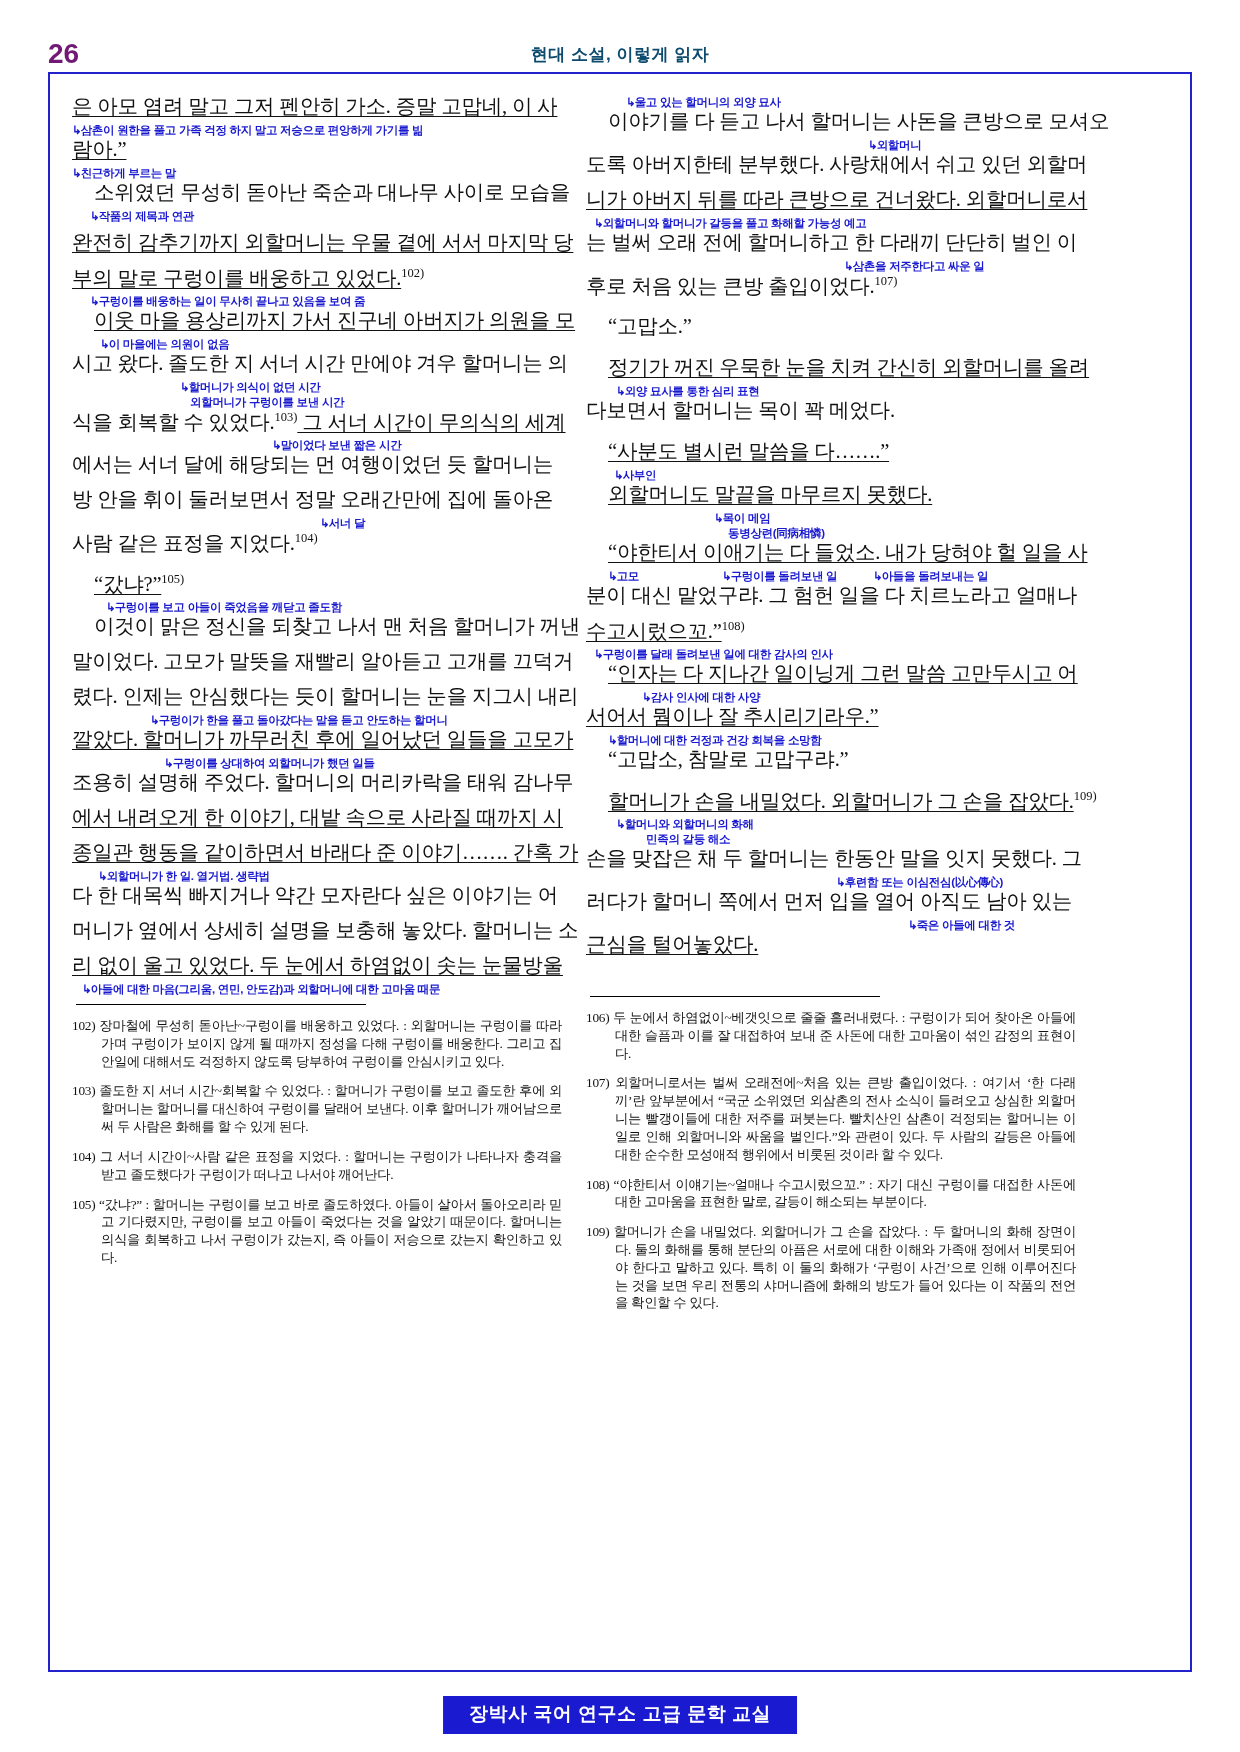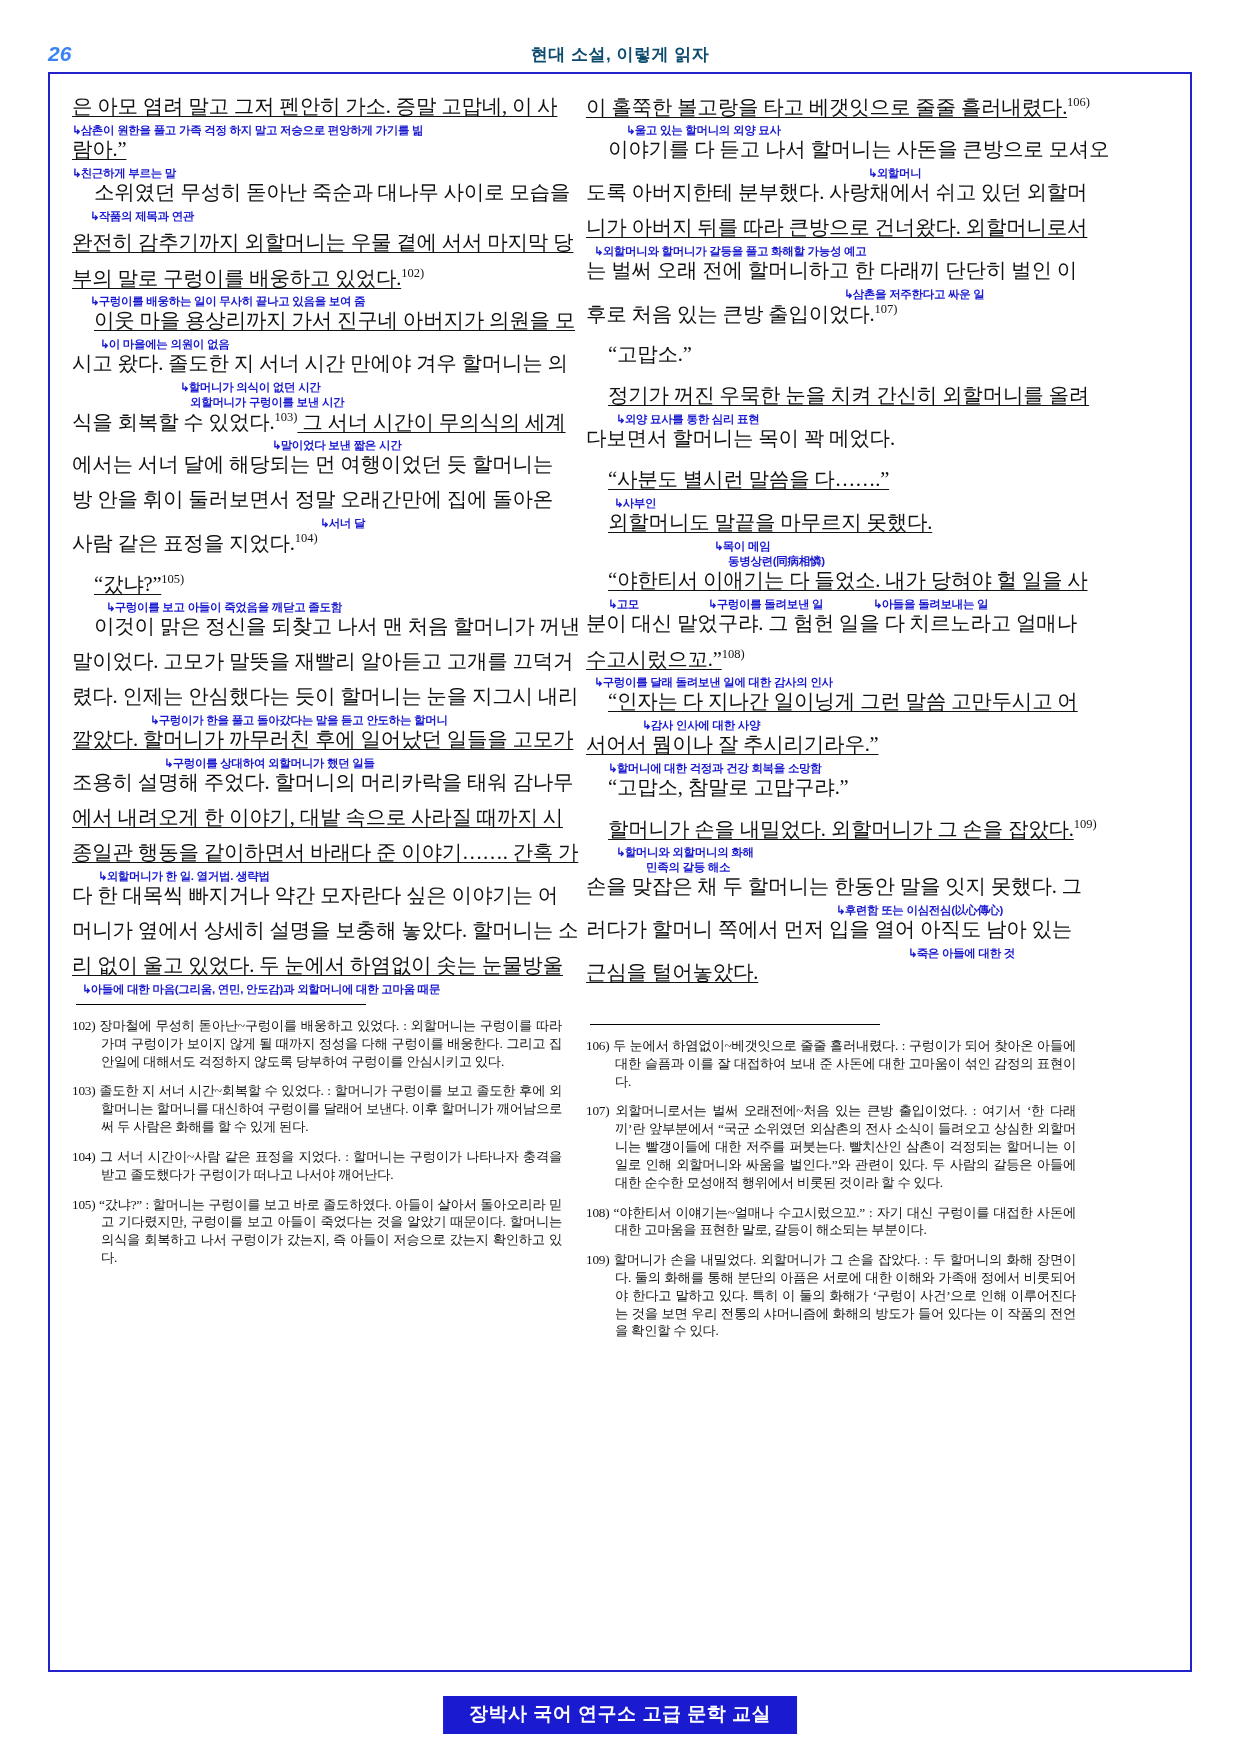--- a/index.html
+++ b/index.html
@@ -40,24 +40,23 @@
     left: 48px;
     top: 36px;
     width: 1144px;
     height: 36px;
     display: flex;
     align-items: center;
   }
   .folio {
     font-family: "Liberation Sans", sans-serif;
     font-weight: bold;
-    font-size: 21px;
-    color: #3b82f6;
+    font-size: 28px;
+    color: #701a75;
     width: 120px;
-    font-style: italic;
   }
   .runhead-title {
     flex: 1;
     text-align: center;
     font-family: "Liberation Sans", sans-serif;
     font-weight: bold;
     font-size: 17px;
     color: #0c4a6e;
     letter-spacing: 0.5px;
     margin-right: 120px;
@@ -236,21 +235,20 @@
 
       <div class="fnrule"></div>
       <div class="fn"><span class="fnum">102)</span> <span>장마철에 무성히 돋아난~구렁이를 배웅하고 있었다. : 외할머니는 구렁이를 따라가며 구렁이가 보이지 않게 될 때까지 정성을 다해 구렁이를 배웅한다. 그리고 집안일에 대해서도 걱정하지 않도록 당부하여 구렁이를 안심시키고 있다.</span></div>
       <div class="fn"><span class="fnum">103)</span> <span>졸도한 지 서너 시간~회복할 수 있었다. : 할머니가 구렁이를 보고 졸도한 후에 외할머니는 할머니를 대신하여 구렁이를 달래어 보낸다. 이후 할머니가 깨어남으로써 두 사람은 화해를 할 수 있게 된다.</span></div>
       <div class="fn"><span class="fnum">104)</span> <span>그 서너 시간이~사람 같은 표정을 지었다. : 할머니는 구렁이가 나타나자 충격을 받고 졸도했다가 구렁이가 떠나고 나서야 깨어난다.</span></div>
       <div class="fn"><span class="fnum">105)</span> <span>“갔냐?” : 할머니는 구렁이를 보고 바로 졸도하였다. 아들이 살아서 돌아오리라 믿고 기다렸지만, 구렁이를 보고 아들이 죽었다는 것을 알았기 때문이다. 할머니는 의식을 회복하고 나서 구렁이가 갔는지, 즉 아들이 저승으로 갔는지 확인하고 있다.</span></div>
     </div>
 
     <div class="col">
 
-      <div class="line"><span class="u">이 홀쭉한 볼고랑을 타고 베갯잇으로 줄줄 흘러내렸다.</span><span class="sup">106)</span></div>
       <div class="anno" style="padding-left:40px"><span class="hook">↳</span><span>울고 있는 할머니의 외양 묘사</span></div>
 
       <div class="line indent"><span>이야기를 다 듣고 나서 할머니는 사돈을 큰방으로 모셔오</span></div>
       <div class="anno" style="padding-left:282px"><span class="hook">↳</span><span>외할머니</span></div>
 
       <div class="line">도록 아버지한테 분부했다. 사랑채에서 쉬고 있던 외할머</div>
 
       <div class="spacer-sm"></div>
       <div class="line"><span class="u">니가 아버지 뒤를 따라 큰방으로 건너왔다. 외할머니로서</span></div>
       <div class="anno" style="padding-left:8px"><span class="hook">↳</span><span>외할머니와 할머니가 갈등을 풀고 화해할 가능성 예고</span></div>
@@ -273,21 +271,21 @@
       <div class="line indent"><span class="u">“사분도 별시런 말씀을 다…….”</span></div>
       <div class="anno" style="padding-left:28px"><span class="hook">↳</span><span>사부인</span></div>
 
       <div class="line indent"><span class="u">외할머니도 말끝을 마무르지 못했다.</span></div>
       <div class="anno" style="padding-left:128px"><span class="hook">↳</span><span>목이 메임</span></div>
       <div class="anno cont" style="padding-left:142px"><span>동병상련(同病相憐)</span></div>
 
       <div class="line indent"><span class="u">“야한티서 이애기는 다 들었소. 내가 당혀야 헐 일을 사</span></div>
       <div class="anno" style="position:relative;height:15px">
         <span style="position:absolute;left:22px"><span class="hook">↳</span><span>고모</span></span>
-        <span style="position:absolute;left:122px"><span class="hook">↳</span><span>구렁이를 돌려보낸 일</span></span>
+        <span style="position:absolute;left:136px"><span class="hook">↳</span><span>구렁이를 돌려보낸 일</span></span>
         <span style="position:absolute;left:287px"><span class="hook">↳</span><span>아들을 돌려보내는 일</span></span>
       </div>
 
       <div class="line"><span>분이 대신 맡었구랴. 그 험헌 일을 다 치르노라고 얼매나</span></div>
 
       <div class="spacer-sm"></div>
       <div class="line"><span class="u">수고시렀으꼬.”</span><span class="sup">108)</span></div>
       <div class="anno" style="padding-left:8px"><span class="hook">↳</span><span>구렁이를 달래 돌려보낸 일에 대한 감사의 인사</span></div>
 
       <div class="line indent"><span class="u">“인자는 다 지나간 일이닝게 그런 말씀 고만두시고 어</span></div>

